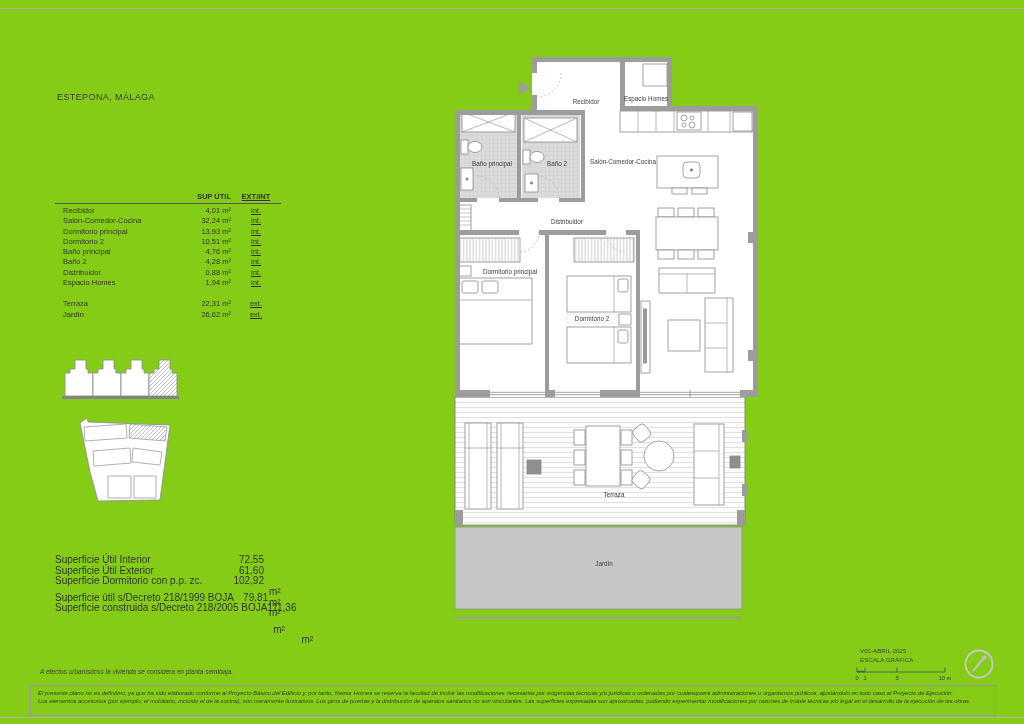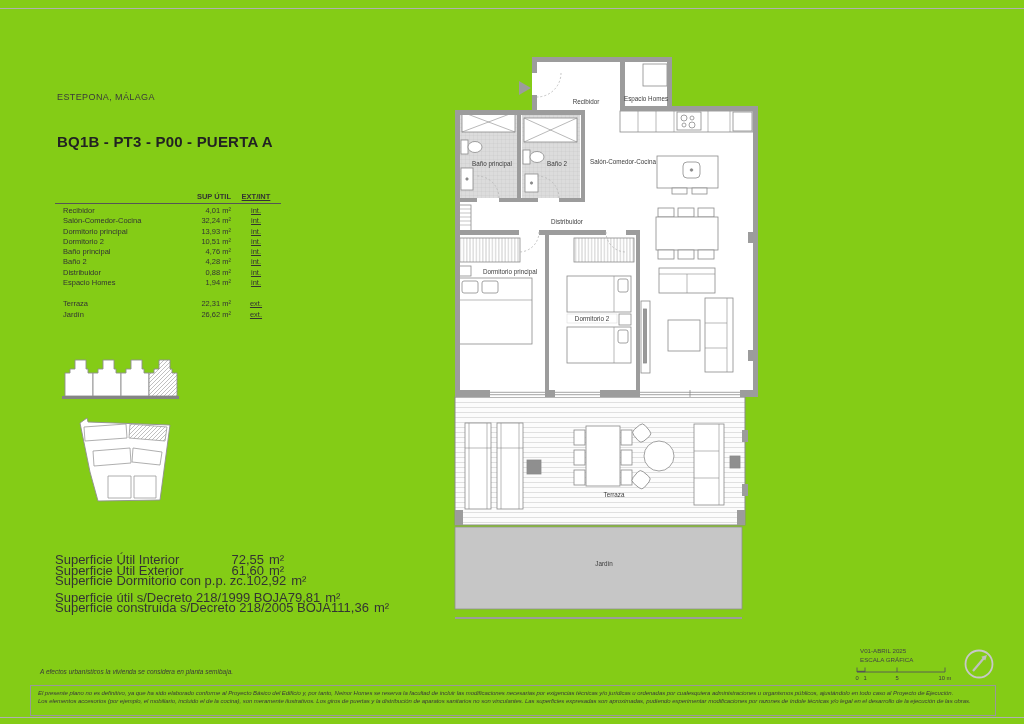--- a/index.html
+++ b/index.html
@@ -20,25 +20,25 @@
   .areas .hdr { display:flex; font-weight:bold; padding-bottom:2px; }
   .areas .rule { border-top:1px solid #555; margin-bottom:2px; }
   .arow { display:flex; height:10.3px; line-height:10.3px; }
   .c-label { flex:1; padding-left:8px; white-space:nowrap; }
   .c-area { width:56px; text-align:right; white-space:nowrap; }
   .c-type { width:50px; text-align:center; white-space:nowrap;text-decoration:underline; }
   .hdr .c-area { }
   .agap { height:11px; }
 
   
-  .totals { left:55px; top:555px; width:230px; font-size:13px; color:#333; }
+  .totals { left:55px; top:555px; width:230px; font-size:10px; color:#333; }
   .trow { display:flex; height:10.5px; line-height:10.5px; }
   .t-label { flex:1; white-space:nowrap; }
   .t-value { width:46px; text-align:right; }
-  .t-unit { width:16px; padding-left:5px; }
+  .t-unit { width:16px; padding-left:5px;margin-top:32px; }
   .tgap { height:6px; }
 
   .urban-note { left:40px; top:668px; font-size:6.5px; font-style:italic; color:#3a3a3a; }
 
   .disclaimer { left:30px; top:685px; width:950px; height:23px; border:1px solid #999;
     padding:3px 7px; font-size:6px; letter-spacing:-0.05px; line-height:8px;
     font-style:italic; color:#3a3a3a; overflow:hidden; }
   .disclaimer div { white-space:nowrap; }
 
   .version { left:860px; top:647px; font-size:6.2px; color:#444; }
@@ -46,21 +46,20 @@
 
   svg text { font-family:"Liberation Sans","DejaVu Sans",sans-serif; fill:#3c3c3c; }
 </style>
 </head>
 <body>
 
 <div class="sheet">
   <div class="page-frame"></div>
 
   <div class="abs location">ESTEPONA, MÁLAGA</div>
-  <div class="abs title">BQ1B - PT3 - P00 -  PUERTA A</div>
 
   <div class="abs areas">
     <div class="hdr">
       <div class="c-label"></div>
       <div class="c-area">SUP ÚTIL</div>
       <div class="c-type">EXT/INT</div>
     </div>
     <div class="rule"></div>
     <div class="arow">
         <div class="c-label">Recibidor</div>

